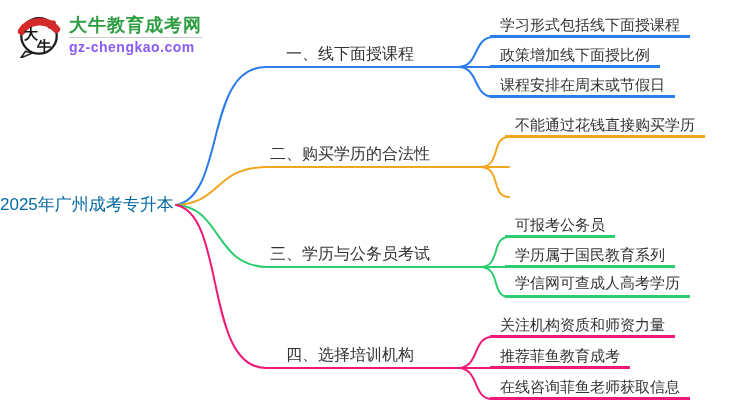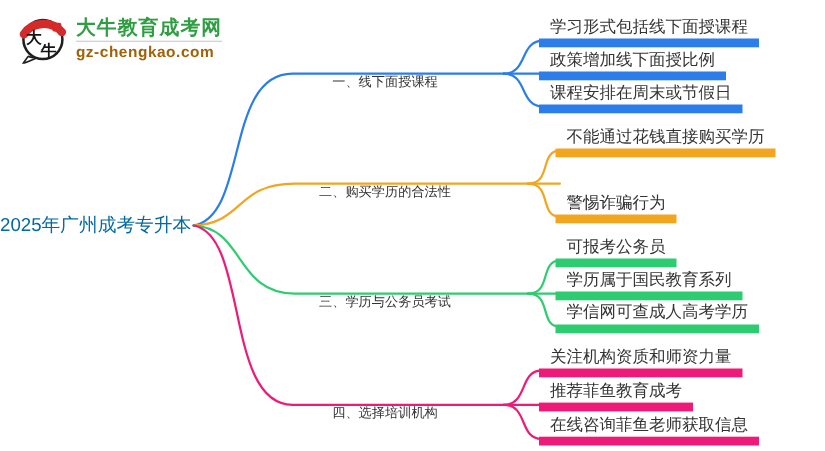--- a/index.html
+++ b/index.html
@@ -9,38 +9,38 @@
   }
   svg.links{position:absolute;left:0;top:0;width:750px;height:410px;}
   svg.links path{fill:none;stroke-width:2;stroke-linecap:round;}
 
   
   .logo{position:absolute;left:16px;top:10px;display:flex;align-items:center;gap:7px;}
   .logo-mark{width:46px;height:48px;}
   .logo-text{display:flex;flex-direction:column;justify-content:flex-end;}
   .logo-title{font-size:18px;font-weight:bold;color:#2f9e43;letter-spacing:1px;line-height:22px;}
   .logo-divider{height:1px;background:#c9c9c9;margin:1px 0 1px 0;}
-  .logo-domain{font-size:14px;font-weight:bold;color:#a16207;letter-spacing:.5px;line-height:16px;}
+  .logo-domain{font-size:14px;font-weight:bold;color:#8b5cf6;letter-spacing:.5px;line-height:16px;}
 
   
   .root{
     position:absolute;left:0;top:194px;width:170px;text-align:right;
     font-size:17px;line-height:22px;color:#0369a1;white-space:nowrap;
   }
 
   
   .blabel{
     position:absolute;left:245px;width:210px;text-align:center;
-    font-size:12px;line-height:22px;color:#333;white-space:nowrap;margin-top:20px;
+    font-size:16px;line-height:22px;color:#333;white-space:nowrap;
   }
 
   
   .item{
     position:absolute;font-size:15px;line-height:20px;color:#333;
-    padding:0 10px;border-bottom:8px solid #eab308;white-space:nowrap;
+    padding:0 10px;border-bottom:3px solid #eab308;white-space:nowrap;
   }
 </style>
 </head>
 <body>
 
 <div class="canvas">
 
   <svg class="links" viewBox="0 0 750 410">
     <g>
       <path d="M176,205 C226,196 204,67 266,67 L458,67" stroke="#2b7de9"></path>
@@ -89,21 +89,20 @@
   <div class="blabel" style="top:43px">一、线下面授课程</div>
   <div class="blabel" style="top:143px">二、购买学历的合法性</div>
   <div class="blabel" style="top:243px">三、学历与公务员考试</div>
   <div class="blabel" style="top:344px">四、选择培训机构</div>
 
   <div class="item" style="top: 15px; left: 490px; border-bottom-color: rgb(43, 125, 233);">学习形式包括线下面授课程</div>
   <div class="item" style="top: 45px; left: 490px; border-bottom-color: rgb(43, 125, 233);">政策增加线下面授比例</div>
   <div class="item" style="top: 115px; left: 505px; border-bottom-color: rgb(242, 165, 31);">不能通过花钱直接购买学历</div>
 
   <div class="item" style="top: 75px; left: 490px; border-bottom-color: rgb(43, 125, 233);">课程安排在周末或节假日</div>
-  <div class="item" style="top: 175px; left: 505px; border-bottom-color: rgb(242, 165, 31);">警惕诈骗行为</div>
 
   <div class="item" style="top: 215px; left: 505px; border-bottom-color: rgb(46, 204, 113);">可报考公务员</div>
   <div class="item" style="top: 245px; left: 505px; border-bottom-color: rgb(46, 204, 113);">学历属于国民教育系列</div>
   <div class="item" style="top: 275px; left: 505px; border-bottom-color: rgb(46, 204, 113); font-family: Liberation Mono, monospace;">学信网可查成人高考学历</div>
 
   <div class="item" style="top: 315px; left: 490px; border-bottom-color: rgb(239, 26, 119);">关注机构资质和师资力量</div>
   <div class="item" style="top: 346px; left: 490px; border-bottom-color: rgb(239, 26, 119);">推荐菲鱼教育成考</div>
   <div class="item" style="top: 377px; left: 490px; border-bottom-color: rgb(239, 26, 119);">在线咨询菲鱼老师获取信息</div>
 
 </div>

